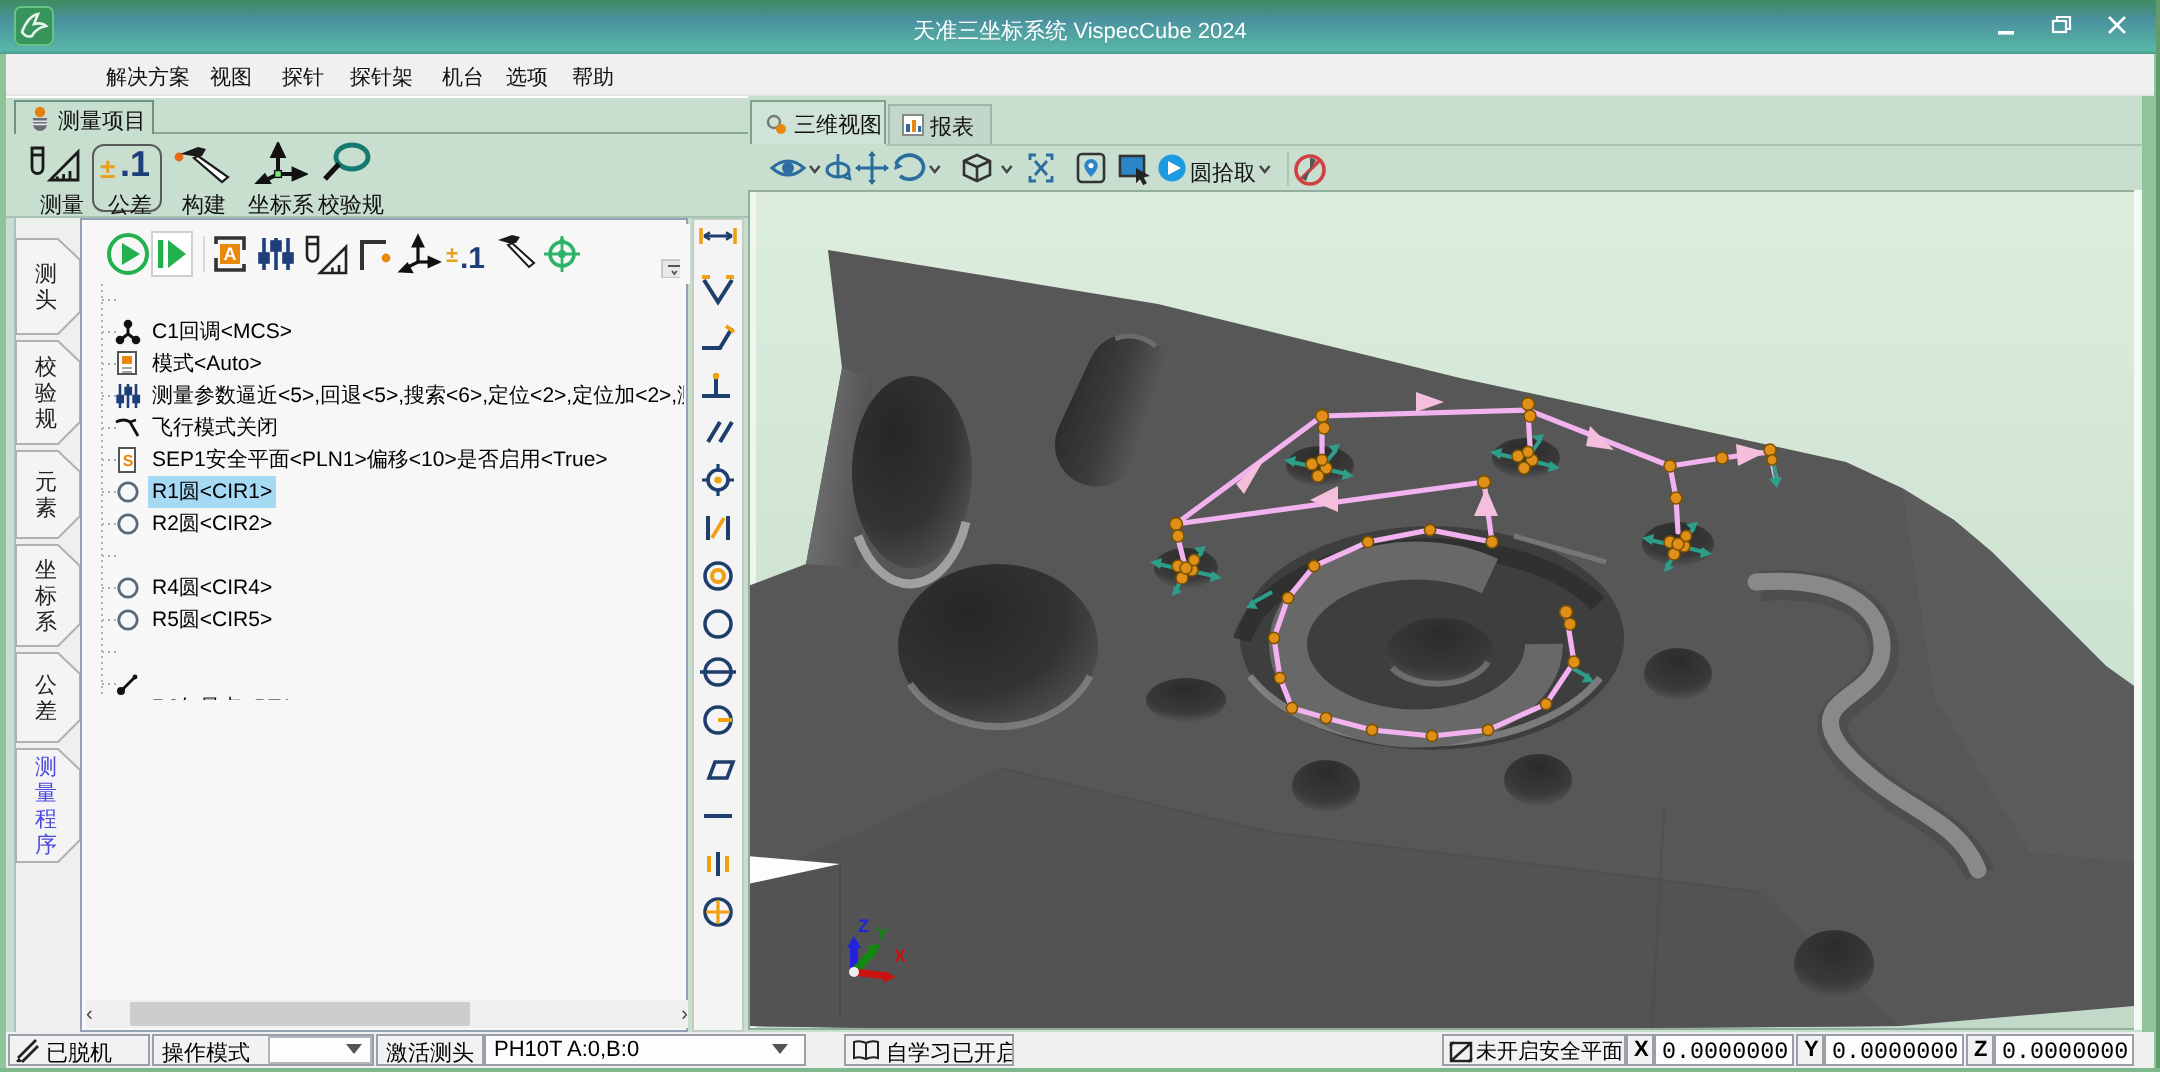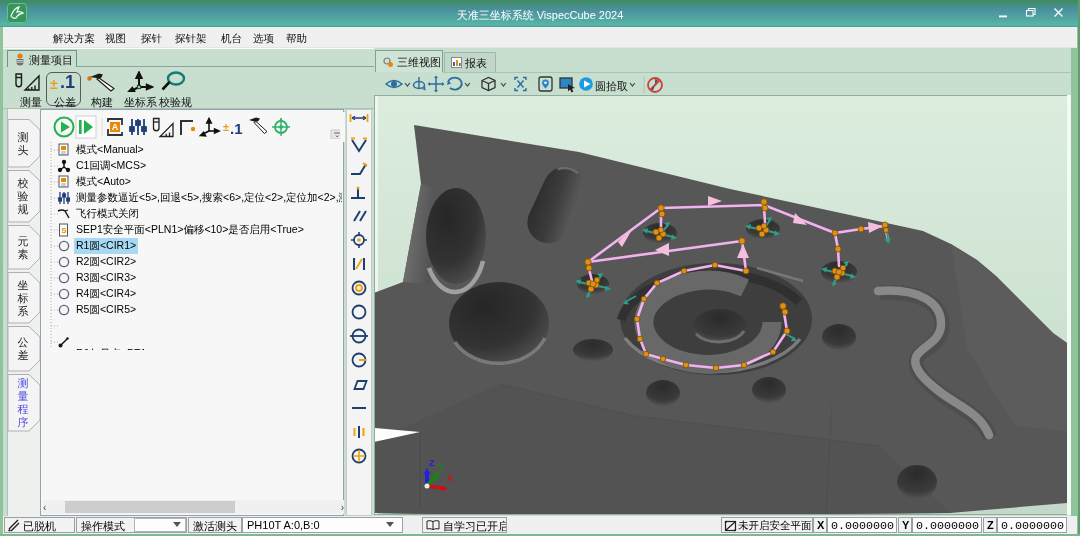--- a/index.html
+++ b/index.html
@@ -208,28 +208,20 @@
           <path d="M284 18 h6 M286 20.5 l1.2 1.5 l1.2 -1.5" stroke="#555" stroke-width="0.9" fill="none"></path>
         </svg>
       </div>
       <div id="treerows" class="abs" style="left:0;top:32px;width:303px;height:355px;">
         <svg class="abs" style="left:6px;top:0px;" width="26" height="212" viewBox="0 0 26 212">
           <path d="M4 0 V205" stroke="#b0b0b0" stroke-width="1" stroke-dasharray="1,2"></path>
           <g stroke="#b0b0b0" stroke-width="1" stroke-dasharray="1,2">
             <path d="M4 8 h8 M4 24 h8 M4 40 h8 M4 56 h8 M4 72 h8 M4 88 h8 M4 104 h8 M4 120 h8 M4 136 h8 M4 152 h8 M4 168 h8 M4 184 h8 M4 200 h8"></path>
           </g>
         </svg>
-        <div class="treerow abs" style="top:0px;">
-            <span class="abs" style="left:14px;top:1px;"><svg width="14" height="14" viewBox="0 0 14 14">
-                <rect x="2" y="1" width="9" height="11" fill="#fff" stroke="#555" stroke-width="1"></rect>
-                <rect x="4" y="3" width="5" height="4" fill="#e8890c"></rect>
-                <path d="M4 9 h5 M4 11 h5" stroke="#888" stroke-width="0.8"></path>
-              </svg></span>
-            <span class="abs" style="left:33px;top:1px;">模式&lt;Manual&gt;</span>
-          </div>
         <div class="treerow abs" style="top:16px;">
             <span class="abs" style="left:14px;top:1px;"><svg width="14" height="14" viewBox="0 0 14 14">
                 <g stroke="#111" stroke-width="1.5" fill="#111">
                   <path d="M7 8 L7 3"></path>
                   <circle cx="7" cy="3" r="1.4"></circle>
                   <path d="M7 8 L3 11"></path>
                   <circle cx="3" cy="11" r="1.4"></circle>
                   <path d="M7 8 L11 11"></path>
                   <circle cx="11" cy="11" r="1.4"></circle>
                 </g>
@@ -273,26 +265,20 @@
             <span class="abs" style="left:14px;top:1px;"><svg width="14" height="14" viewBox="0 0 14 14">
                 <circle cx="7" cy="7" r="4.6" fill="none" stroke="#5a6a7a" stroke-width="1.4"></circle>
               </svg></span>
             <span class="abs" style="left:31px;top:0px;background:#a6d9f4;padding:1px 2px 1px 2px;">R1圆&lt;CIR1&gt;</span>
           </div>
         <div class="treerow abs" style="top:112px;">
             <span class="abs" style="left:14px;top:1px;"><svg width="14" height="14" viewBox="0 0 14 14">
                 <circle cx="7" cy="7" r="4.6" fill="none" stroke="#5a6a7a" stroke-width="1.4"></circle>
               </svg></span>
             <span class="abs" style="left:33px;top:1px;">R2圆&lt;CIR2&gt;</span>
-          </div>
-        <div class="treerow abs" style="top:128px;">
-            <span class="abs" style="left:14px;top:1px;"><svg width="14" height="14" viewBox="0 0 14 14">
-                <circle cx="7" cy="7" r="4.6" fill="none" stroke="#5a6a7a" stroke-width="1.4"></circle>
-              </svg></span>
-            <span class="abs" style="left:33px;top:1px;">R3圆&lt;CIR3&gt;</span>
           </div>
         <div class="treerow abs" style="top:144px;">
             <span class="abs" style="left:14px;top:1px;"><svg width="14" height="14" viewBox="0 0 14 14">
                 <circle cx="7" cy="7" r="4.6" fill="none" stroke="#5a6a7a" stroke-width="1.4"></circle>
               </svg></span>
             <span class="abs" style="left:33px;top:1px;">R4圆&lt;CIR4&gt;</span>
           </div>
         <div class="treerow abs" style="top:160px;">
             <span class="abs" style="left:14px;top:1px;"><svg width="14" height="14" viewBox="0 0 14 14">
                 <circle cx="7" cy="7" r="4.6" fill="none" stroke="#5a6a7a" stroke-width="1.4"></circle>

